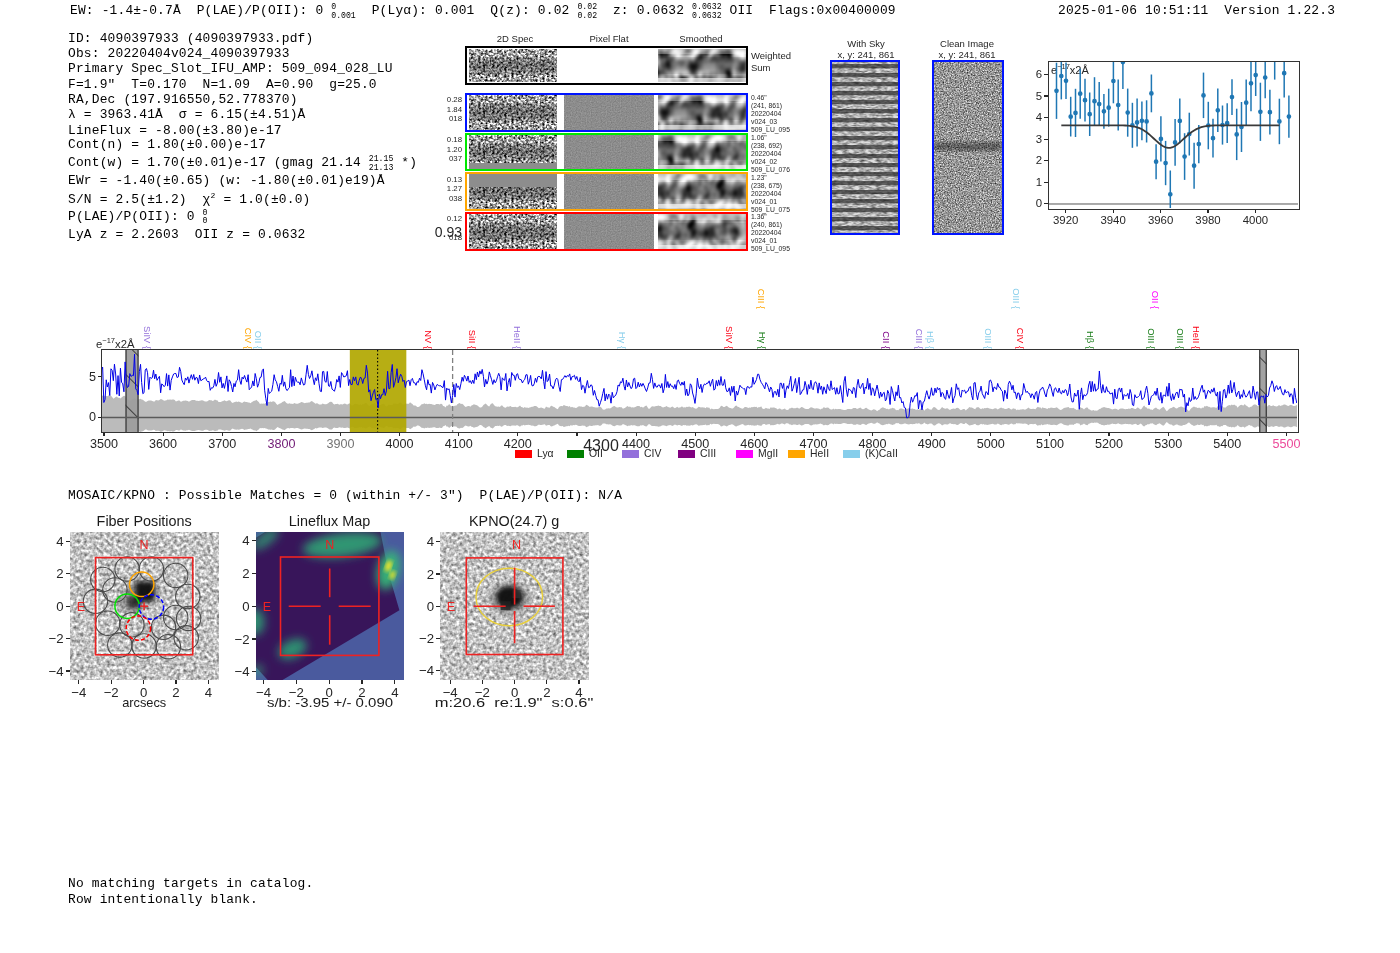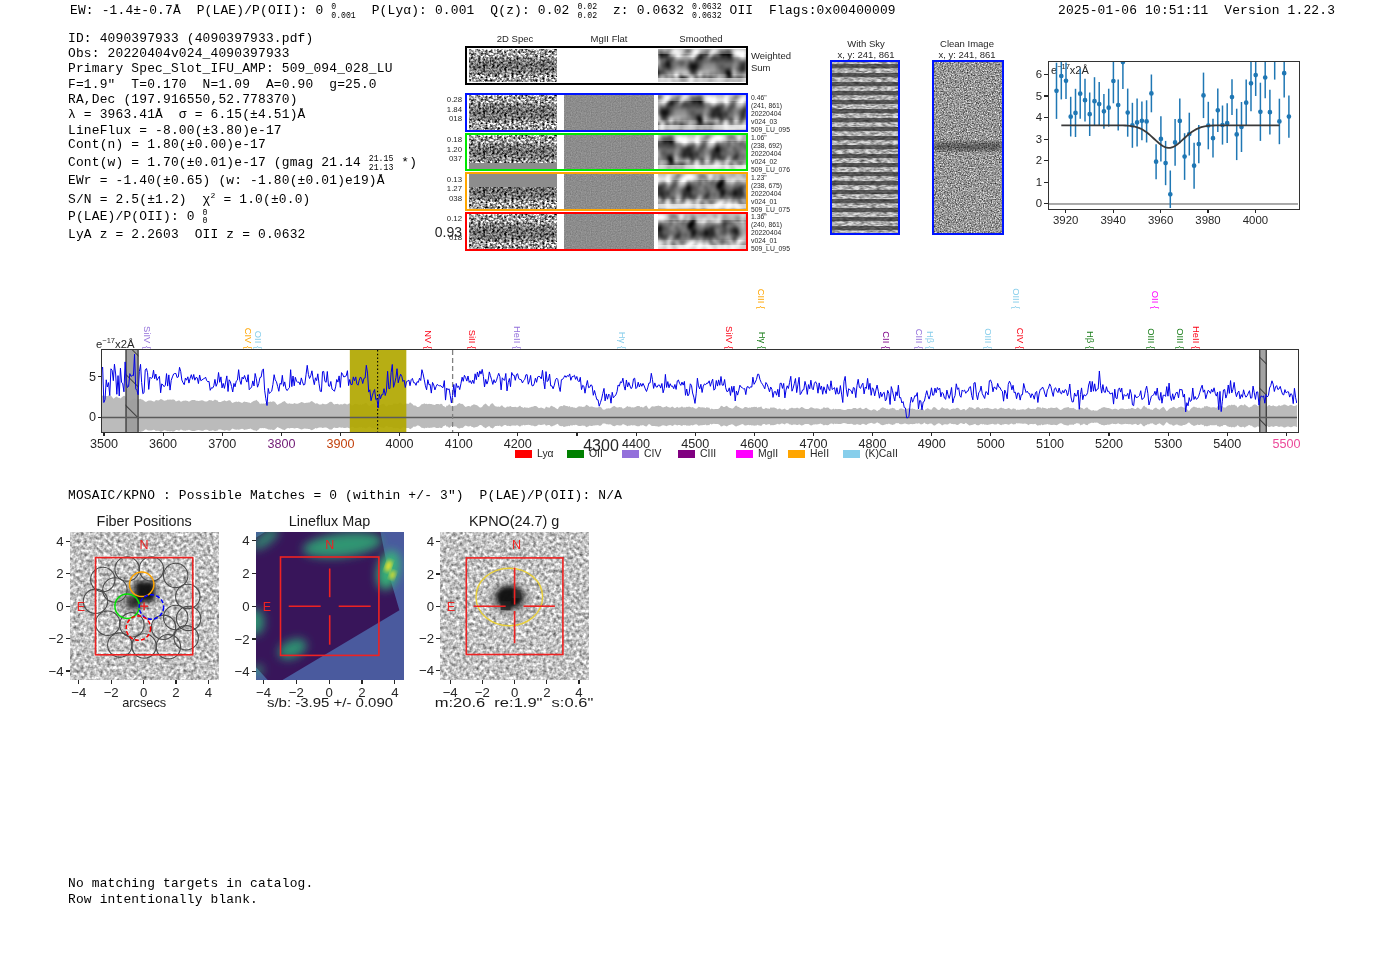--- a/index.html
+++ b/index.html
@@ -100,21 +100,21 @@
 <filter id="blur3">
         <feGaussianBlur stdDeviation="3"></feGaussianBlur>
       </filter>
 <filter id="blur5">
         <feGaussianBlur stdDeviation="5"></feGaussianBlur>
       </filter>
 </defs>
 </svg>
 
 <div class="sans ctr" style="left:515px;top:33px;font-size:9.5px;color:#262626">2D Spec</div>
-<div class="sans ctr" style="left:609px;top:33px;font-size:9.5px;color:#262626">MgII Flat</div>
+<div class="sans ctr" style="left:609px;top:33px;font-size:9.5px;color:#262626">Pixel Flat</div>
 <div class="sans ctr" style="left:701px;top:33px;font-size:9.5px;color:#262626">Smoothed</div>
 <div style="position:absolute;left:464.5px;top:46.0px;width:283.5px;height:39.0px;border:2.6px solid #000;box-sizing:border-box"></div>
 <svg style="left:468.5px;top:48.6px" width="88" height="33.8">
     <rect width="100%" height="100%" fill="#fff"></rect>
     <rect width="100%" height="100%" filter="url(#noiseA)"></rect>
     <rect x="0" y="10" width="100%" height="14" fill="#000" opacity="0.33" filter="url(#blur3)"></rect>
   </svg>
 <svg style="left:658.0px;top:48.6px" width="88" height="33.8">
     <rect width="100%" height="100%" fill="#999"></rect>
     <g transform="translate(-5,0)">
@@ -406,21 +406,21 @@
 <div class="sans rgt" style="left:96px;top:369.7px;font-size:12.6px;color:#262626">5</div>
 <div class="tick" style="left:103.4px;top:432.8px;width:1.2px;height:3.5px"></div>
 <div class="sans ctr" style="left:104.0px;top:436.5px;font-size:12.6px;color:#262626">3500</div>
 <div class="tick" style="left:162.5px;top:432.8px;width:1.2px;height:3.5px"></div>
 <div class="sans ctr" style="left:163.1px;top:436.5px;font-size:12.6px;color:#262626">3600</div>
 <div class="tick" style="left:221.6px;top:432.8px;width:1.2px;height:3.5px"></div>
 <div class="sans ctr" style="left:222.2px;top:436.5px;font-size:12.6px;color:#262626">3700</div>
 <div class="tick" style="left:280.8px;top:432.8px;width:1.2px;height:3.5px"></div>
 <div class="sans ctr" style="left:281.4px;top:436.5px;font-size:12.6px;color:#701a75">3800</div>
 <div class="tick" style="left:339.9px;top:432.8px;width:1.2px;height:3.5px"></div>
-<div class="sans ctr" style="left:340.5px;top:436.5px;font-size:12.6px;color:#c2410c">3900</div>
+<div class="sans ctr" style="left:340.5px;top:436.5px;font-size:12.6px;color:#737373">3900</div>
 <div class="tick" style="left:399.0px;top:432.8px;width:1.2px;height:3.5px"></div>
 <div class="sans ctr" style="left:399.6px;top:436.5px;font-size:12.6px;color:#262626">4000</div>
 <div class="tick" style="left:458.1px;top:432.8px;width:1.2px;height:3.5px"></div>
 <div class="sans ctr" style="left:458.7px;top:436.5px;font-size:12.6px;color:#262626">4100</div>
 <div class="tick" style="left:517.2px;top:432.8px;width:1.2px;height:3.5px"></div>
 <div class="sans ctr" style="left:517.8px;top:436.5px;font-size:12.6px;color:#262626">4200</div>
 <div class="tick" style="left:576.4px;top:432.8px;width:1.2px;height:3.5px"></div>
 <div class="sans ctr" style="left:601px;top:436.5px;font-size:16px;color:#262626">4300</div>
 <div class="tick" style="left:635.5px;top:432.8px;width:1.2px;height:3.5px"></div>
 <div class="sans ctr" style="left:636.1px;top:436.5px;font-size:12.6px;color:#262626">4400</div>

